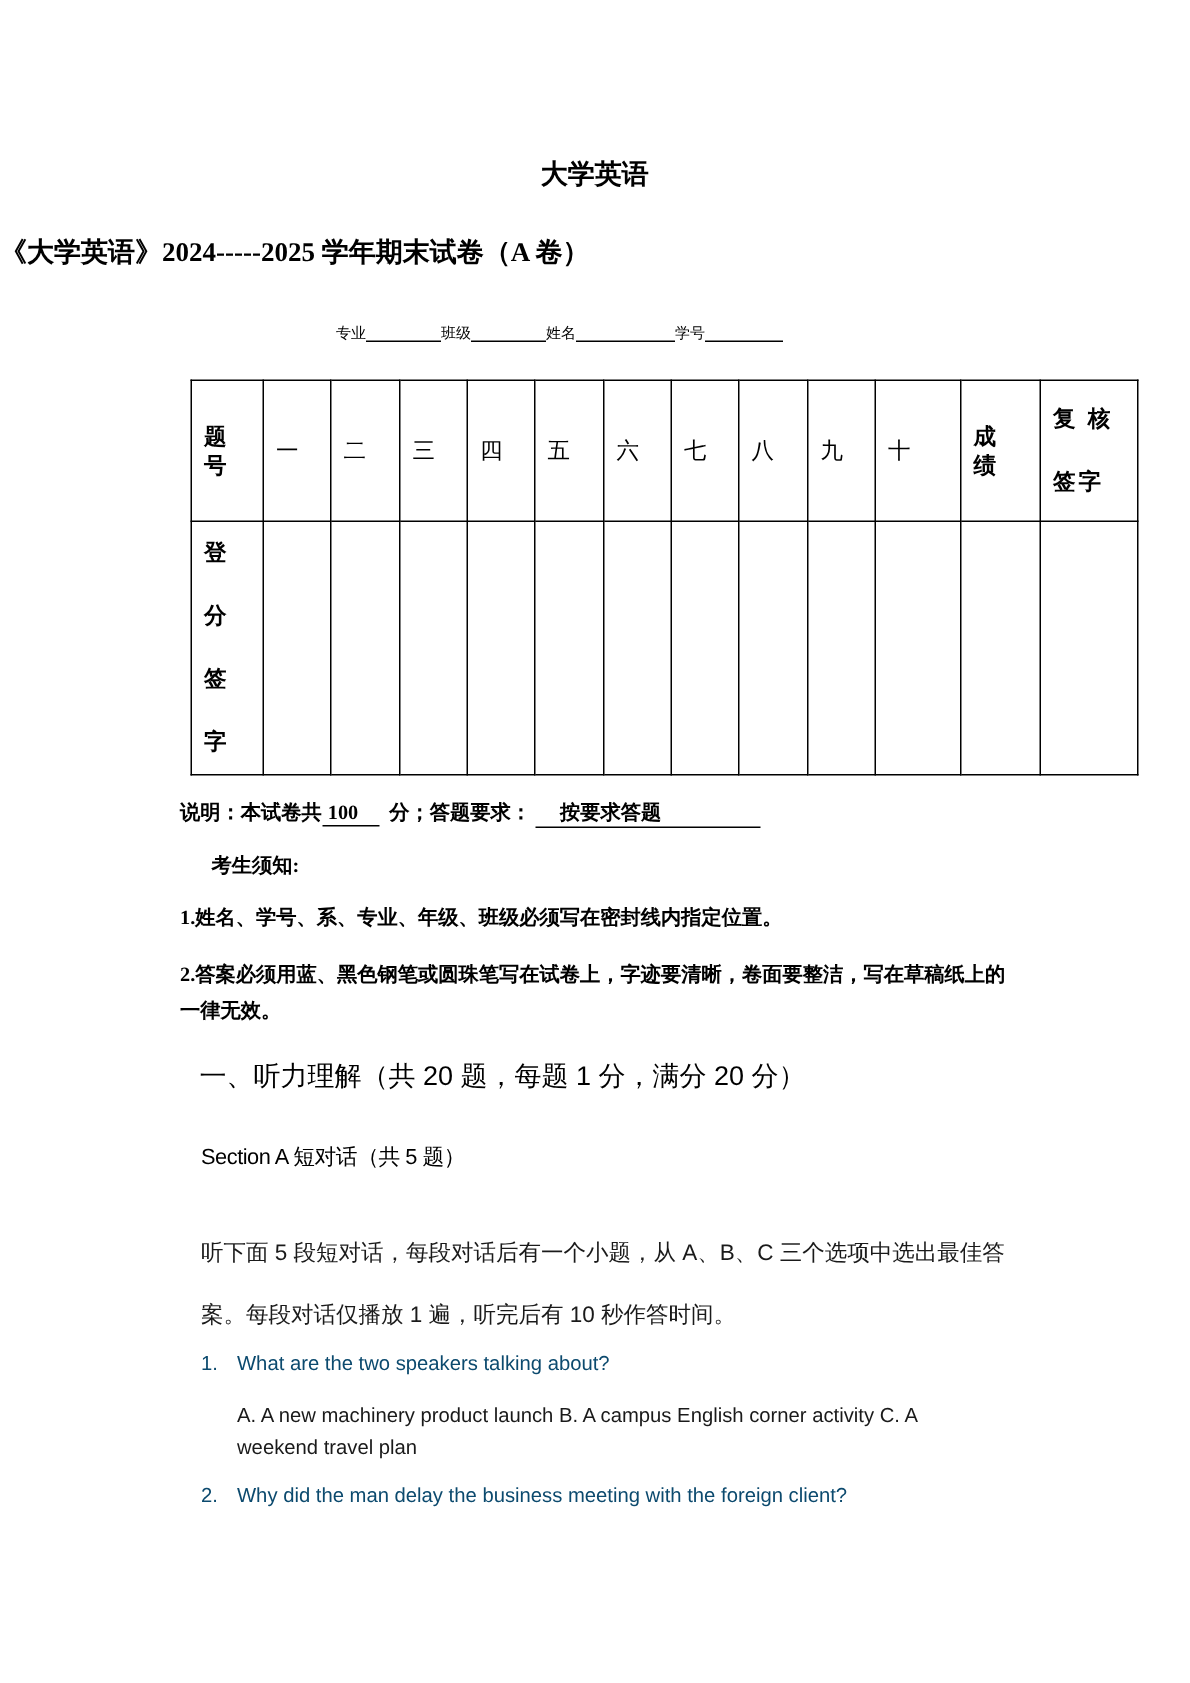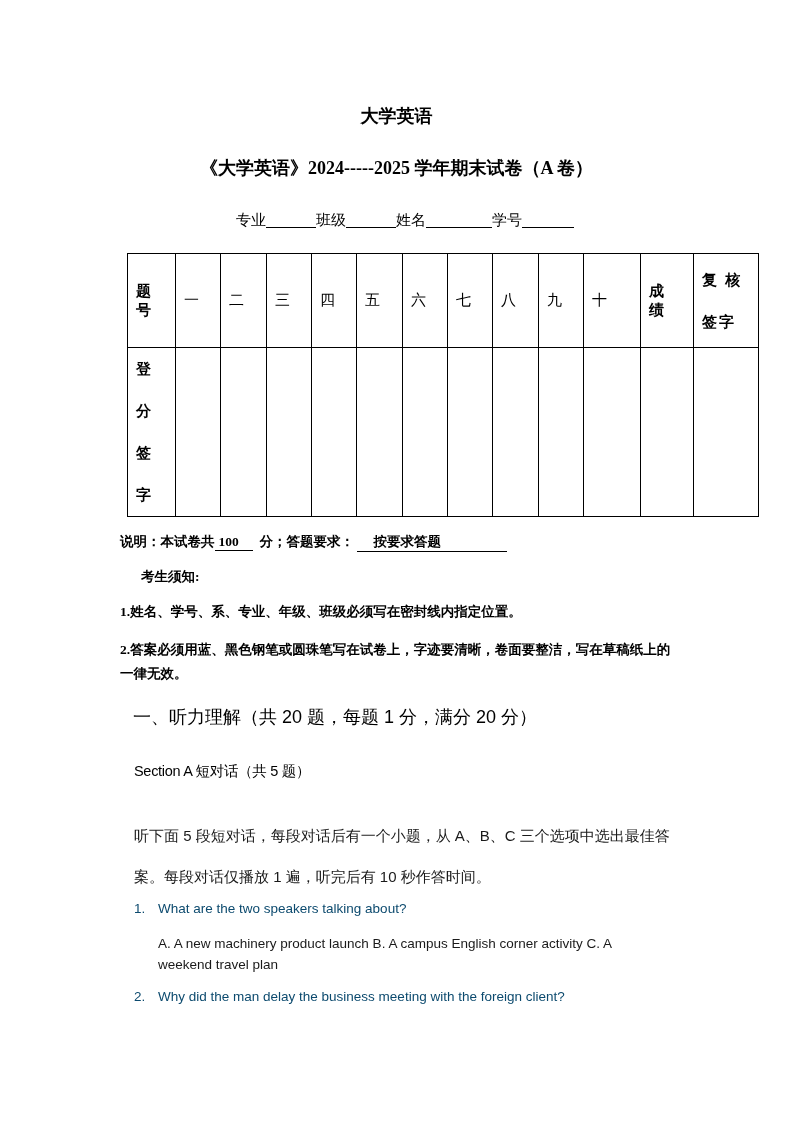--- a/index.html
+++ b/index.html
@@ -1,23 +1,23 @@
 <!DOCTYPE html>
 <html><head>
 <meta charset="utf-8">
 <style>
   html, body { margin: 0; padding: 0; background: #ffffff; }
   body { width: 793px; height: 1122px; position: relative; overflow: hidden; color: #000; }
   .serif { font-family: "Liberation Serif", "DejaVu Serif", serif; }
   .sans { font-family: "Liberation Sans", "DejaVu Sans", sans-serif; }
 
   .title1 { position: absolute; top: 104px; left: 0; width: 793px; text-align: center; font-size: 18px; font-weight: bold; }
-  .title2 { position: absolute; top: 156px; left: 0; width: 793px; text-align: center; font-size: 18px; font-weight: bold; }
+  .title2 { position: absolute; top: 156px; left: 0; width: 793px; font-size: 18px; font-weight: bold; }
 
-  .info-line { position: absolute; top: 211px; left: 236px; font-size: 15px; white-space: nowrap; }
+  .info-line { position: absolute; top: 211px; left: 224px; font-size: 10px; white-space: nowrap; }
   .info-line .lbl { display: inline-block; }
   .info-line .blank { display: inline-block; border-bottom: 1px solid #000; height: 16px; vertical-align: baseline; margin-bottom: -3px; }
 
   table.score { position: absolute; top: 253px; left: 127px; border-collapse: collapse; font-size: 15px; font-weight: bold; }
   table.score td { border: 1.3px solid #000; padding: 0 16px 0 8px; text-align: left; vertical-align: middle; }
   table.score tr.r1 td { height: 93px; }
   table.score tr.r2 td { height: 52px; }
   table.score tr.r3 td { height: 94px; }
   .two-line { line-height: 42px; letter-spacing: 2px; }
   .hdr-zh { font-weight: normal; }

